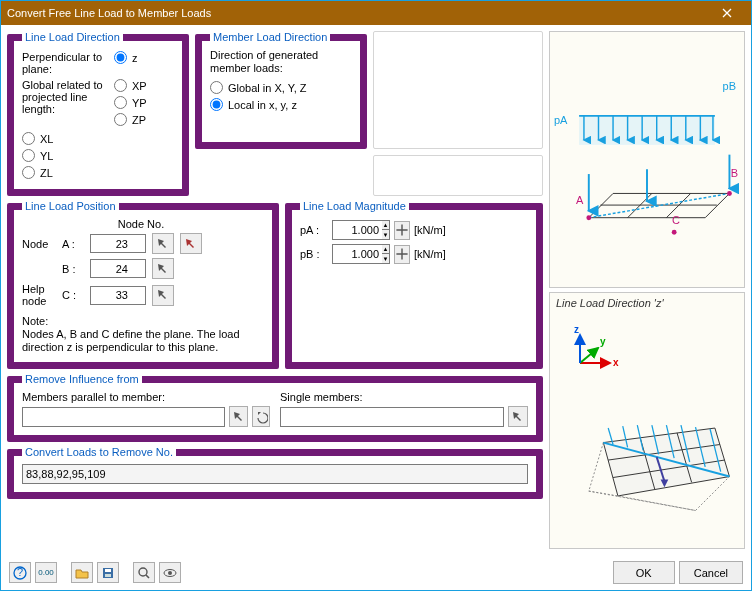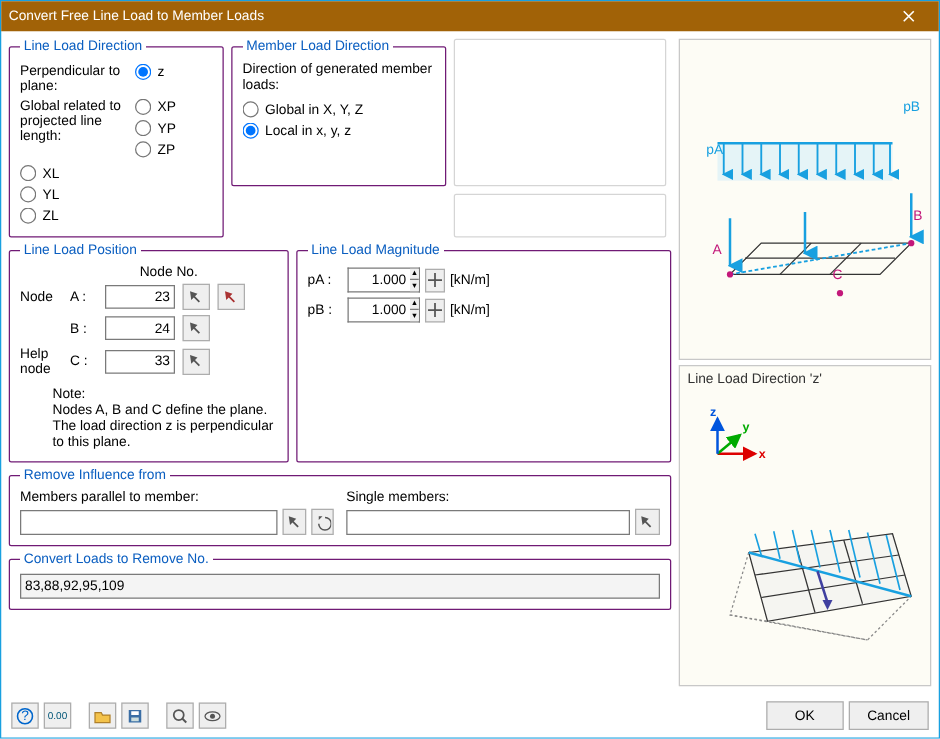--- a/index.html
+++ b/index.html
@@ -3,57 +3,57 @@
 <meta charset="utf-8">
 <style>
 * { box-sizing: border-box; font-family: "Segoe UI", Tahoma, sans-serif; font-size: 11px; }
 body { margin: 0; background: #fff; }
 .window { width: 752px; height: 591px; border: 1px solid #18a0e0; display: flex; flex-direction: column; }
 .titlebar { background: #a16207; color: #fff; height: 24px; display: flex; align-items: center; padding: 0 6px; justify-content: space-between; }
 .titlebar .close { width: 36px; height: 20px; display:flex;align-items:center;justify-content:center; }
 .content { flex: 1; display: flex; padding: 6px; gap: 6px; }
 .leftcol { flex: 1; display: flex; flex-direction: column; gap: 4px; }
 .rightcol { width: 202px; display: flex; flex-direction: column; gap: 4px; }
-fieldset.fs { border: 1px solid #701a75; border-radius: 2px; padding: 6px 8px 8px 8px; margin: 0; }
+fieldset.fs { border: 7px solid #701a75; border-radius: 2px; padding: 6px 8px 8px 8px; margin: 0; }
 fieldset.fs > legend { color: #0a5ec0; padding: 0 3px; }
 .row1 { display: flex; gap: 6px; }
 .row1 .ll-dir { width: 172px; }
 .row1 .ml-dir { width: 172px; }
 .row1 .blank1 { width: 170px; border:1px solid #d5d5d5; border-radius:2px; }
 .ll-grid { display:grid; grid-template-columns: 92px 60px; align-items:start; row-gap:2px; }
 .ll-grid .lbl { padding-top:2px; }
 .ll-grid .rads { display:flex; flex-direction:column; gap:0; }
 .rad { display:flex; align-items:center; gap:3px; height:17px;}
 input[type=radio]{ margin:0 2px 0 0; width:13px;height:13px;}
 .row2 { display:flex; gap:6px; }
-.pos-fs { width: 224px; }
+.pos-fs { width: 272px; }
 .mag-fs { flex:1; }
 .pos-grid { display:grid; grid-template-columns: 36px 24px 58px 24px 24px; gap:4px 4px; align-items:center; }
-input.num { width:56px; height:19px; text-align:right; padding:1px 3px; border:1px solid #7a7a7a;}
+input.num { width:56px; height:19px; text-align:right; padding:1px 17px; border:1px solid #7a7a7a;}
 .iconbtn { width:22px; height:21px; border:1px solid #adadad; background:#efefef; display:inline-flex;align-items:center;justify-content:center; cursor:default;}
 .iconbtn svg { width:14px;height:14px; }
-.note { margin-top:8px; line-height:13px;margin-left:26px;}
+.note { margin-top:8px; line-height:13px;}
 .mag-grid { display:grid; grid-template-columns: 28px 58px 16px 40px; gap:4px 4px; align-items:center; margin-top:2px;}
 .spin { display:flex; }
 .spin input { width:50px; height:20px; text-align:right; padding:1px 3px; border:1px solid #7a7a7a; border-right:none;}
 .spinbtns { display:flex; flex-direction:column; border:1px solid #7a7a7a; border-left:none; width:14px;}
 .spinbtns div { height:9px; background:#efefef; display:flex;align-items:center;justify-content:center; font-size:6px;}
 .spinbtns div:first-child{border-bottom:1px solid #7a7a7a;}
 .remove-fs .cols { display:flex; gap:10px; }
 .remove-fs .col { flex:1; display:flex; flex-direction:column; gap:3px;}
 .remove-fs input.wide { width:100%; height:20px; border:1px solid #7a7a7a; padding:1px 3px;}
 .remove-fs .inline { display:flex; gap:4px; align-items:center;}
 .convert-fs input { width:100%; height:20px; border:1px solid #7a7a7a; background:#f4f4f4; padding:1px 3px;}
 .footer { display:flex; align-items:center; padding: 6px 8px; gap:4px; border-top: none;}
 .footer .spring { flex:1; }
 .btn { min-width:62px; height:23px; border:1px solid #adadad; background:#efefef; padding:0 14px; display:inline-flex;align-items:center;justify-content:center; cursor:default;}
 .diagram { flex:1; border:1px solid #c8c8c8; background:#fdfcf5; position:relative; }
 .diag-label { position:absolute; font-size:11px; }
 svg.axes text{font-size:10px;}
-.ph-title{color:#333;}
+.ph-title{color:#333;font-style:italic;}
 </style>
 </head>
 <body>
 
 <div class="window">
   <div class="titlebar">
     <span>Convert Free Line Load to Member Loads</span>
     <span class="close">
       <svg width="10" height="10" viewBox="0 0 10 10">
           <path d="M1 1L9 9M9 1L1 9" stroke="#fff" stroke-width="1.3"></path>
@@ -278,21 +278,21 @@
           <line x1="40" y1="165" x2="185" y2="140" stroke="#18a0e0" stroke-width="1.5" stroke-dasharray="3 2"></line>
           <g stroke="#18a0e0" stroke-width="2" marker-end="url(#ah)">
             <line x1="40" y1="120" x2="40" y2="158"></line>
               <line x1="100" y1="115" x2="100" y2="148"></line>
               <line x1="185" y1="100" x2="185" y2="135"></line>
           </g>
           <circle cx="40" cy="165" r="2.5" fill="#c3187a"></circle>
             <circle cx="185" cy="140" r="2.5" fill="#c3187a"></circle>
             <circle cx="128" cy="180" r="2.5" fill="#c3187a"></circle>
         </svg>
-        <span class="diag-label" style="left:21px;top:82px;color:#18a0e0">pA</span>
+        <span class="diag-label" style="left:4px;top:82px;color:#18a0e0">pA</span>
         <span class="diag-label" style="right:8px;top:48px;color:#18a0e0">pB</span>
         <span class="diag-label" style="left:26px;top:162px;color:#c3187a">A</span>
         <span class="diag-label" style="right:6px;top:135px;color:#c3187a">B</span>
         <span class="diag-label" style="left:122px;top:182px;color:#c3187a">C</span>
       </div>
 
       <div class="diagram" style="flex:1">
         <div class="ph-title" style="padding:4px 6px">Line Load Direction 'z'</div>
         <svg class="axes" width="70" height="60" style="position:absolute;left:10px;top:30px">
           <defs>

